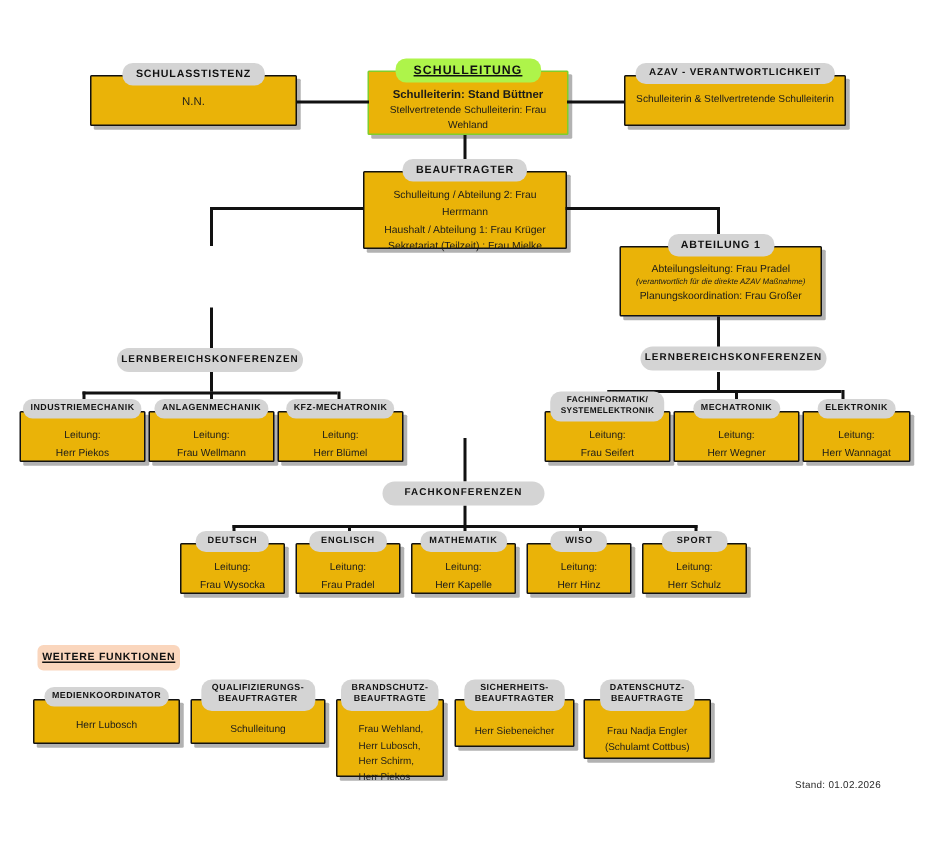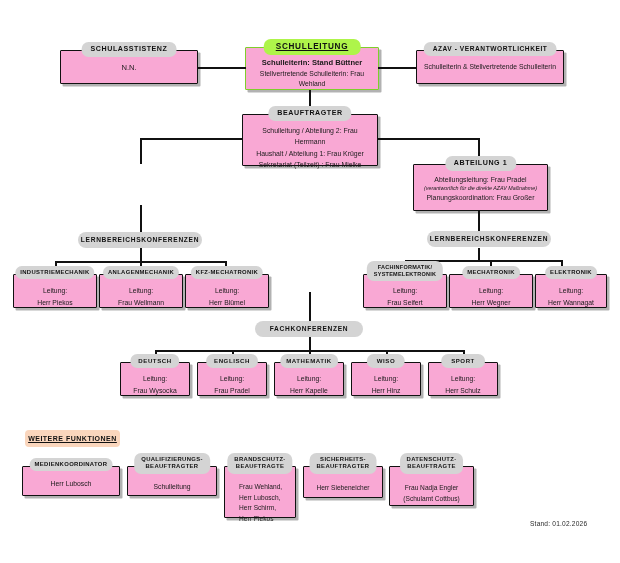--- a/index.html
+++ b/index.html
@@ -11,21 +11,21 @@
     overflow:hidden;
     position:relative;
   }
   #chart{position:relative;width:620px;height:563px;}
 
   
   .node{
     position:absolute;
     box-sizing:border-box;
     border:1.6px solid #111;
-    background:#f9a8d4;
+    background:#eab308;
     box-shadow:2.5px 2.5px 0 rgba(0,0,0,0.30);
     border-radius:1px;
   }
   .node .body{
     padding:11px 6px 7px 6px;
     text-align:center;
     font-size:7.6px;
     line-height:1.55;
     color:#1a1a1a;
   }

